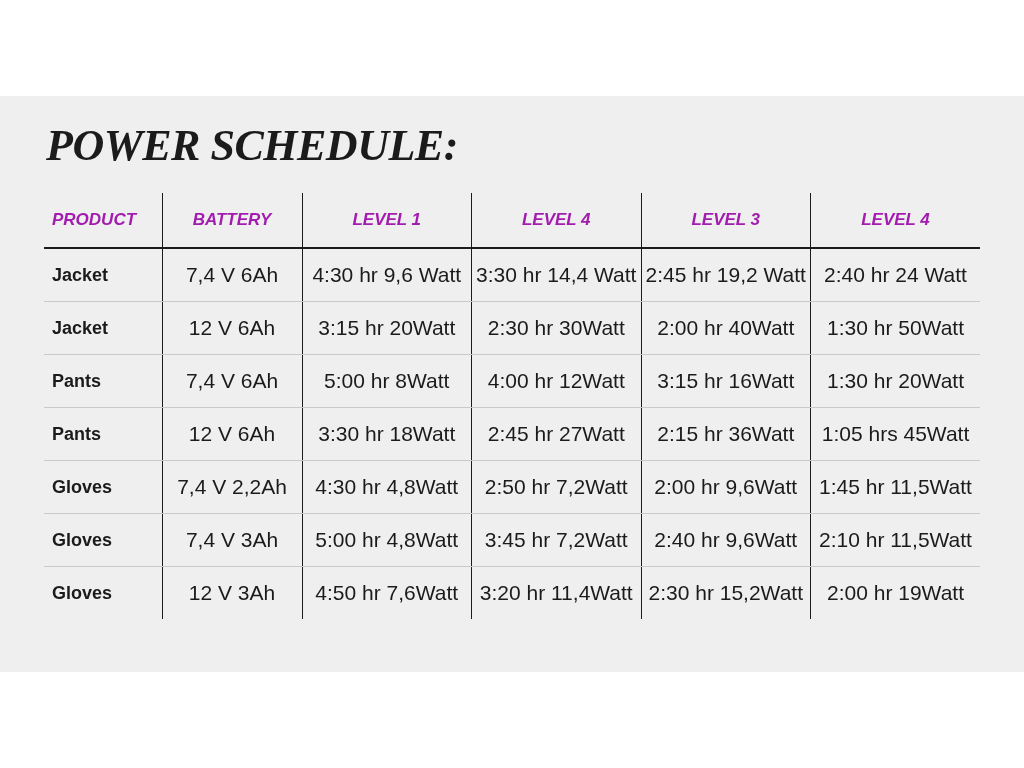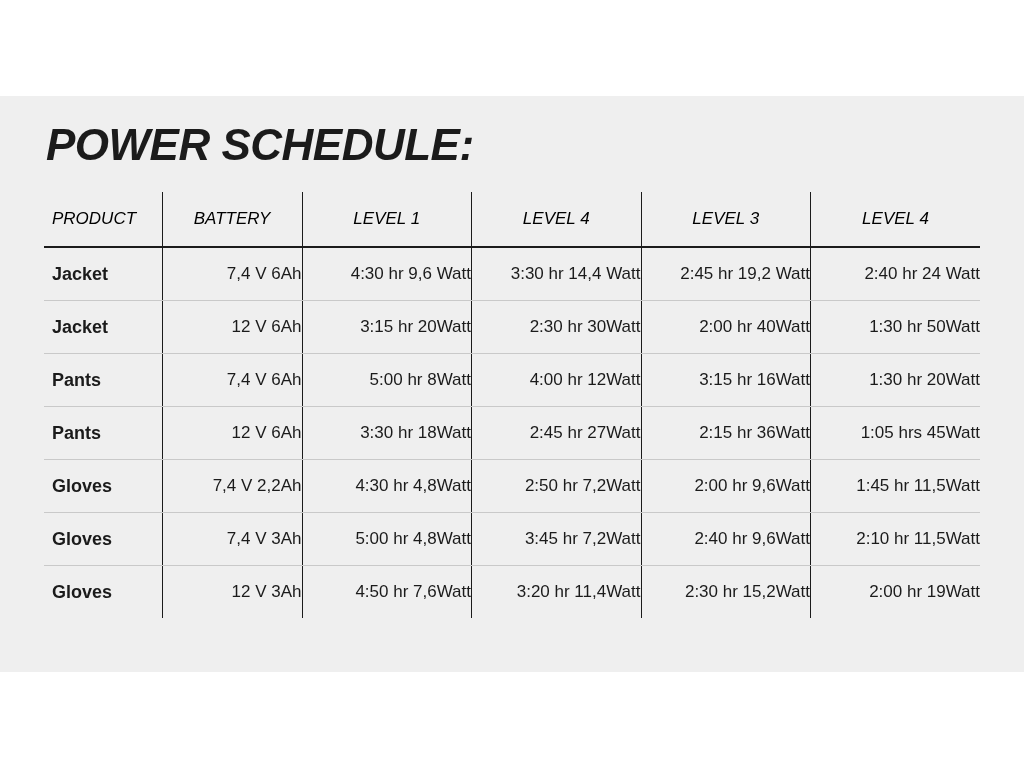--- a/index.html
+++ b/index.html
@@ -30,21 +30,21 @@
   }
 
   .panel-inner {
     position: absolute;
     left: 44px;
     top: 24px;
     right: 44px;
   }
 
   .title {
-    font-family: Liberation Sans, sans-serif;
+    font-family: Liberation Serif, serif;
     font-weight: bold;
     font-style: italic;
     font-size: 44px;
     letter-spacing: -0.5px;
     color: #1b1b1b;
     margin: 0 0 22px 2px;
     white-space: nowrap;
   }
 
   table.schedule {
@@ -55,45 +55,45 @@
 
   table.schedule th,
   table.schedule td {
     padding: 0;
     margin: 0;
   }
 
   
   thead th {
     font-size: 17px;
-    font-weight: normal;
+    font-weight: bold;
     font-style: italic;
-    color: #000000;
+    color: #a21caf;
     height: 54px;
     vertical-align: middle;
     text-align: center;
     border-bottom: 2px solid #1b1b1b;
     white-space: nowrap;
   }
 
   thead th.col-product {
     text-align: left;
     padding-left: 8px;
   }
 
   
   .vsep {
     border-right: 1.5px solid #1b1b1b;
   }
 
   tbody td {
     height: 52px;
     vertical-align: middle;
-    text-align: right;
-    font-size: 17px;
+    text-align: center;
+    font-size: 21px;
     color: #1b1b1b;
     border-bottom: 1.5px solid #c9c9c9;
     white-space: nowrap;
   }
 
   tbody tr:last-child td {
     border-bottom: none;
   }
 
   tbody td.col-product {

